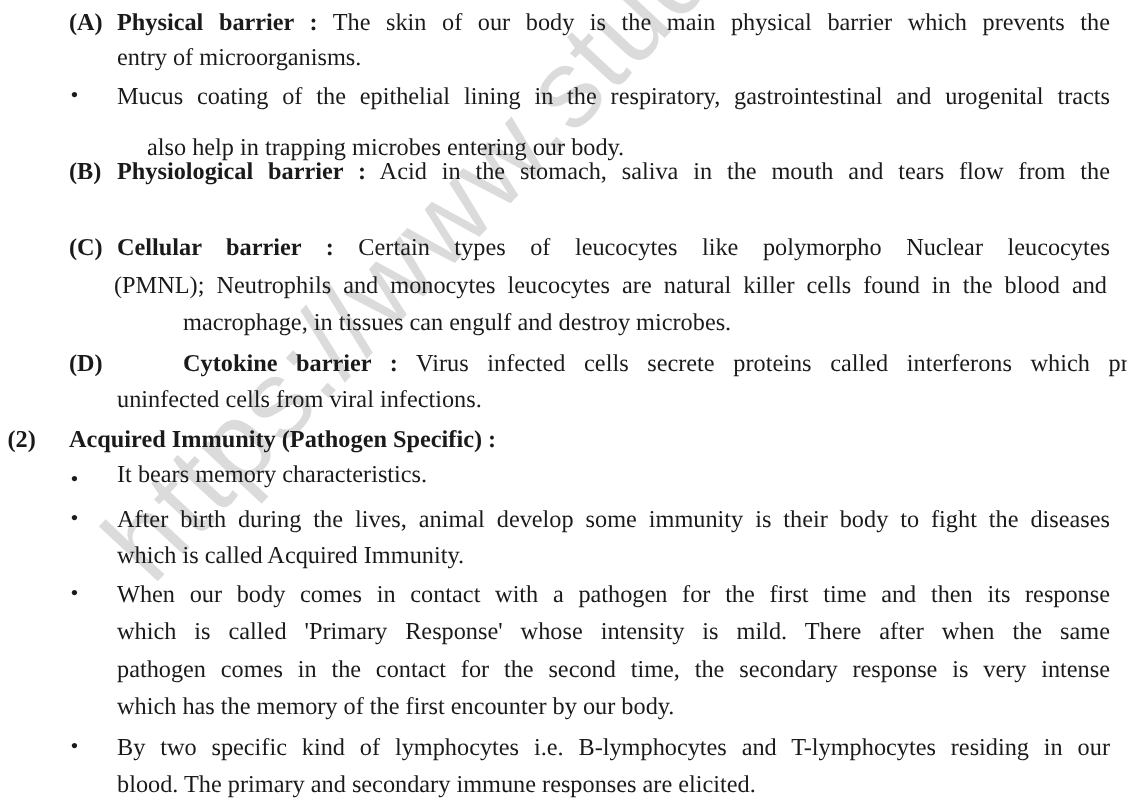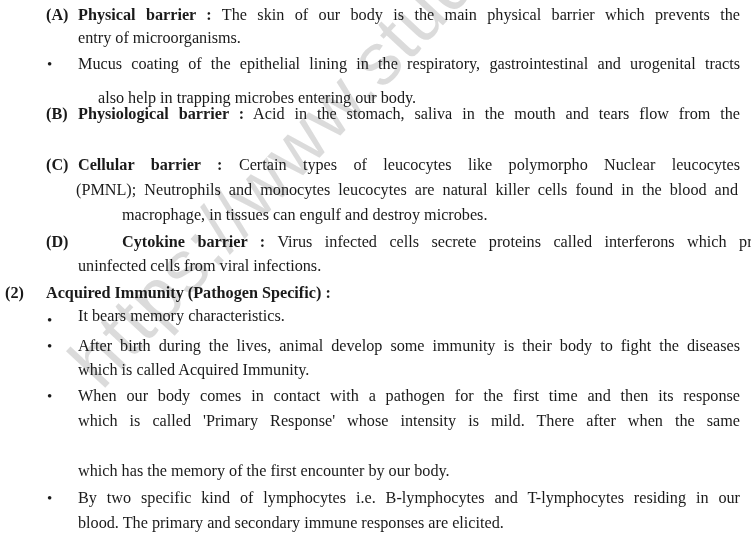--- a/index.html
+++ b/index.html
@@ -61,19 +61,20 @@
   <div class="bullet" style="left:47px; top:310px;">•</div>
   <div class="line" style="left:78px; top:306px;">It bears memory characteristics.</div>
 
   <div class="bullet" style="left:47px; top:336px;">•</div>
   <div class="line just" style="left:78px; top:336px; width:662px;">After birth during the lives, animal develop some immunity is their body to fight the diseases</div>
   <div class="line" style="left:78px; top:360px;font-family:Liberation Serif, serif;">which is called Acquired Immunity.</div>
 
   <div class="bullet" style="left:47px; top:386px;">•</div>
   <div class="line just" style="left:78px; top:386px; width:662px;">When our body comes in contact with a pathogen for the first time and then its response</div>
   <div class="line just" style="left:78px; top:411px; width:662px;">which is called 'Primary Response' whose intensity is mild. There after when the same</div>
+  <div class="line just" style="left:78px; top:436px; width:662px;">pathogen comes in the contact for the second time, the secondary response is very intense</div>
   <div class="line" style="left:78px; top:461px;">which has the memory of the first encounter by our body.</div>
 
   <div class="bullet" style="left:47px; top:488px;">•</div>
   <div class="line just" style="left:78px; top:488px; width:662px;">By two specific kind of lymphocytes i.e. B-lymphocytes and T-lymphocytes residing in our</div>
   <div class="line" style="left:78px; top:513px;">blood. The primary and secondary immune responses are elicited.</div>
 
 </div>
 
 </body></html>

